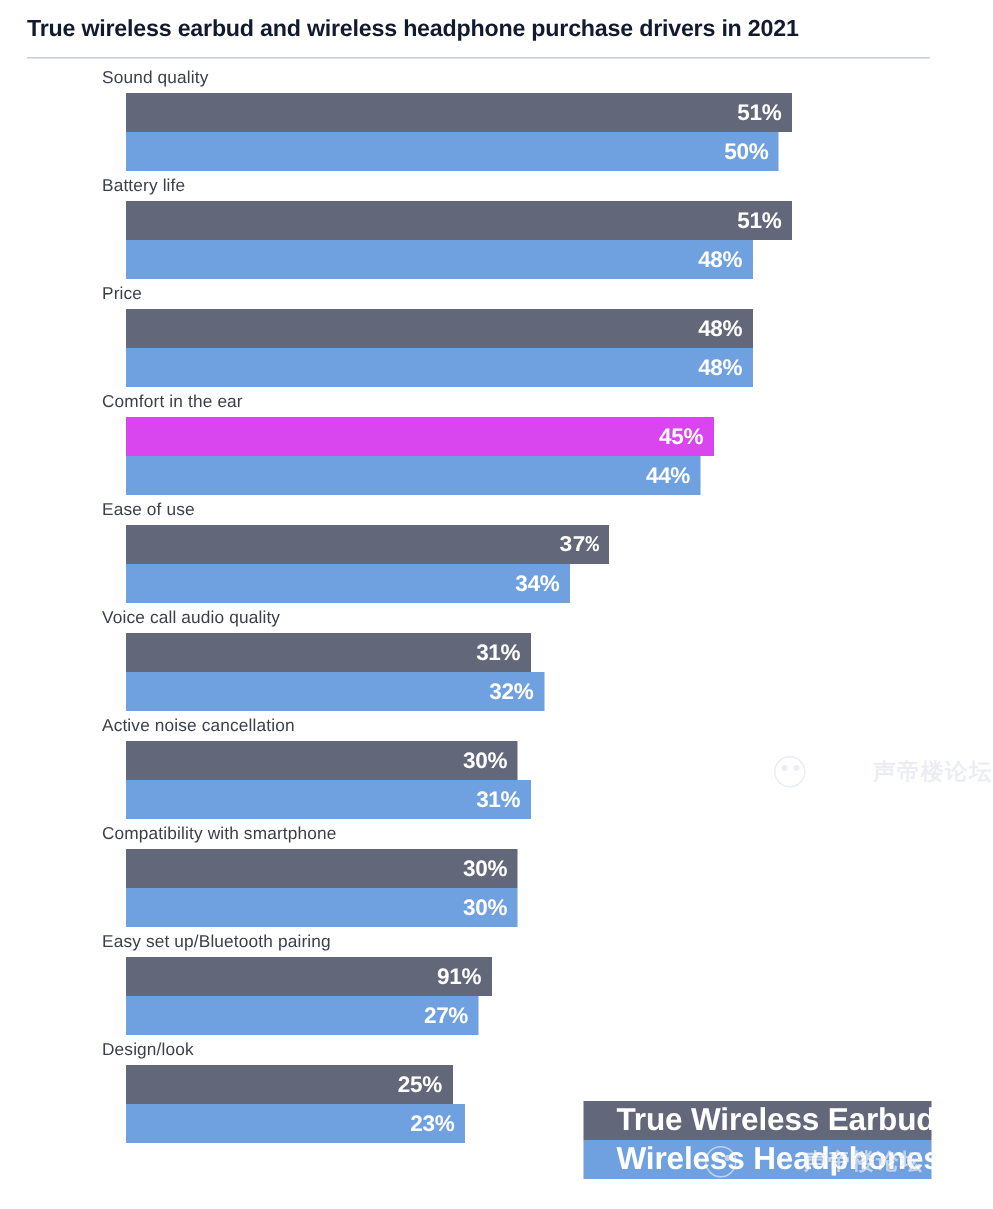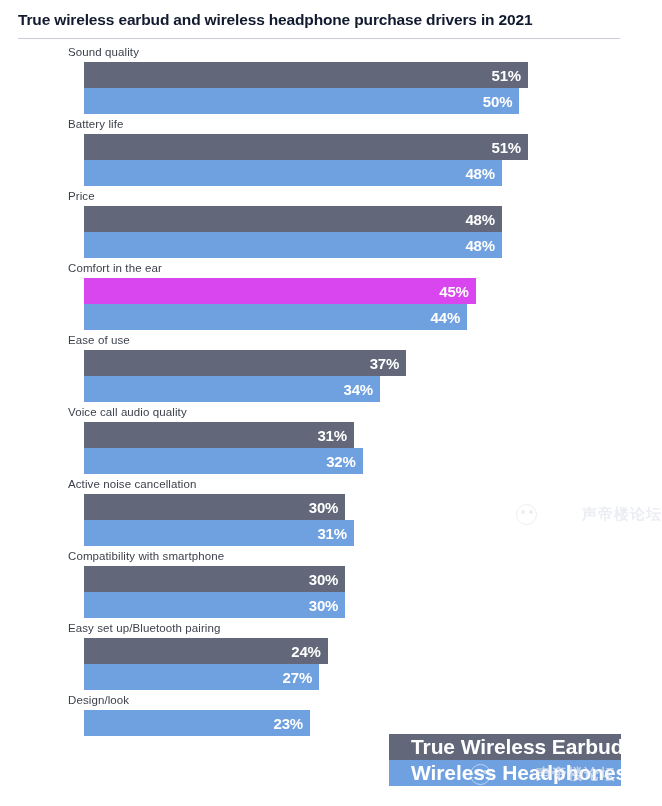--- a/index.html
+++ b/index.html
@@ -223,21 +223,21 @@
             <span class="bar-value">45%</span>
           </div>
           <div class="bar light" style="width: 383.059px; background: rgb(111, 160, 224);">
             <span class="bar-value">44%</span>
           </div>
         </div>
       </div>
       <div class="group">
         <div class="cat-label">Ease of use</div>
         <div class="bars">
-          <div class="bar dark" style="width: 322.118px; background: rgb(98, 104, 122);">
+          <div class="bar dark" style="width: 322.118px; background: rgb(98, 104, 122); font-family: Liberation Mono, monospace;">
             <span class="bar-value">37%</span>
           </div>
           <div class="bar light" style="width: 296px; background: rgb(111, 160, 224);">
             <span class="bar-value">34%</span>
           </div>
         </div>
       </div>
       <div class="group">
         <div class="cat-label">Voice call audio quality</div>
         <div class="bars">
@@ -268,30 +268,33 @@
           </div>
           <div class="bar light" style="width: 261.176px; background: rgb(111, 160, 224);">
             <span class="bar-value">30%</span>
           </div>
         </div>
       </div>
       <div class="group">
         <div class="cat-label">Easy set up/Bluetooth pairing</div>
         <div class="bars">
           <div class="bar dark" style="width: 243.765px; background: rgb(98, 104, 122);">
-            <span class="bar-value">24%</span>
+            <span class="bar-value">91%</span>
           </div>
           <div class="bar light" style="width: 235.059px; background: rgb(111, 160, 224);">
             <span class="bar-value">27%</span>
           </div>
         </div>
       </div>
       <div class="group">
         <div class="cat-label">Design/look</div>
         <div class="bars">
+          <div class="bar dark" style="width: 217.647px; background: rgb(98, 104, 122);">
+            <span class="bar-value">25%</span>
+          </div>
           <div class="bar light" style="width: 226px; background: rgb(111, 160, 224);">
             <span class="bar-value">23%</span>
           </div>
         </div>
       </div>
     </div>
 
   <div class="legend">
     <div class="legend-row dark">
       <span class="legend-text">True Wireless Earbuds</span>

